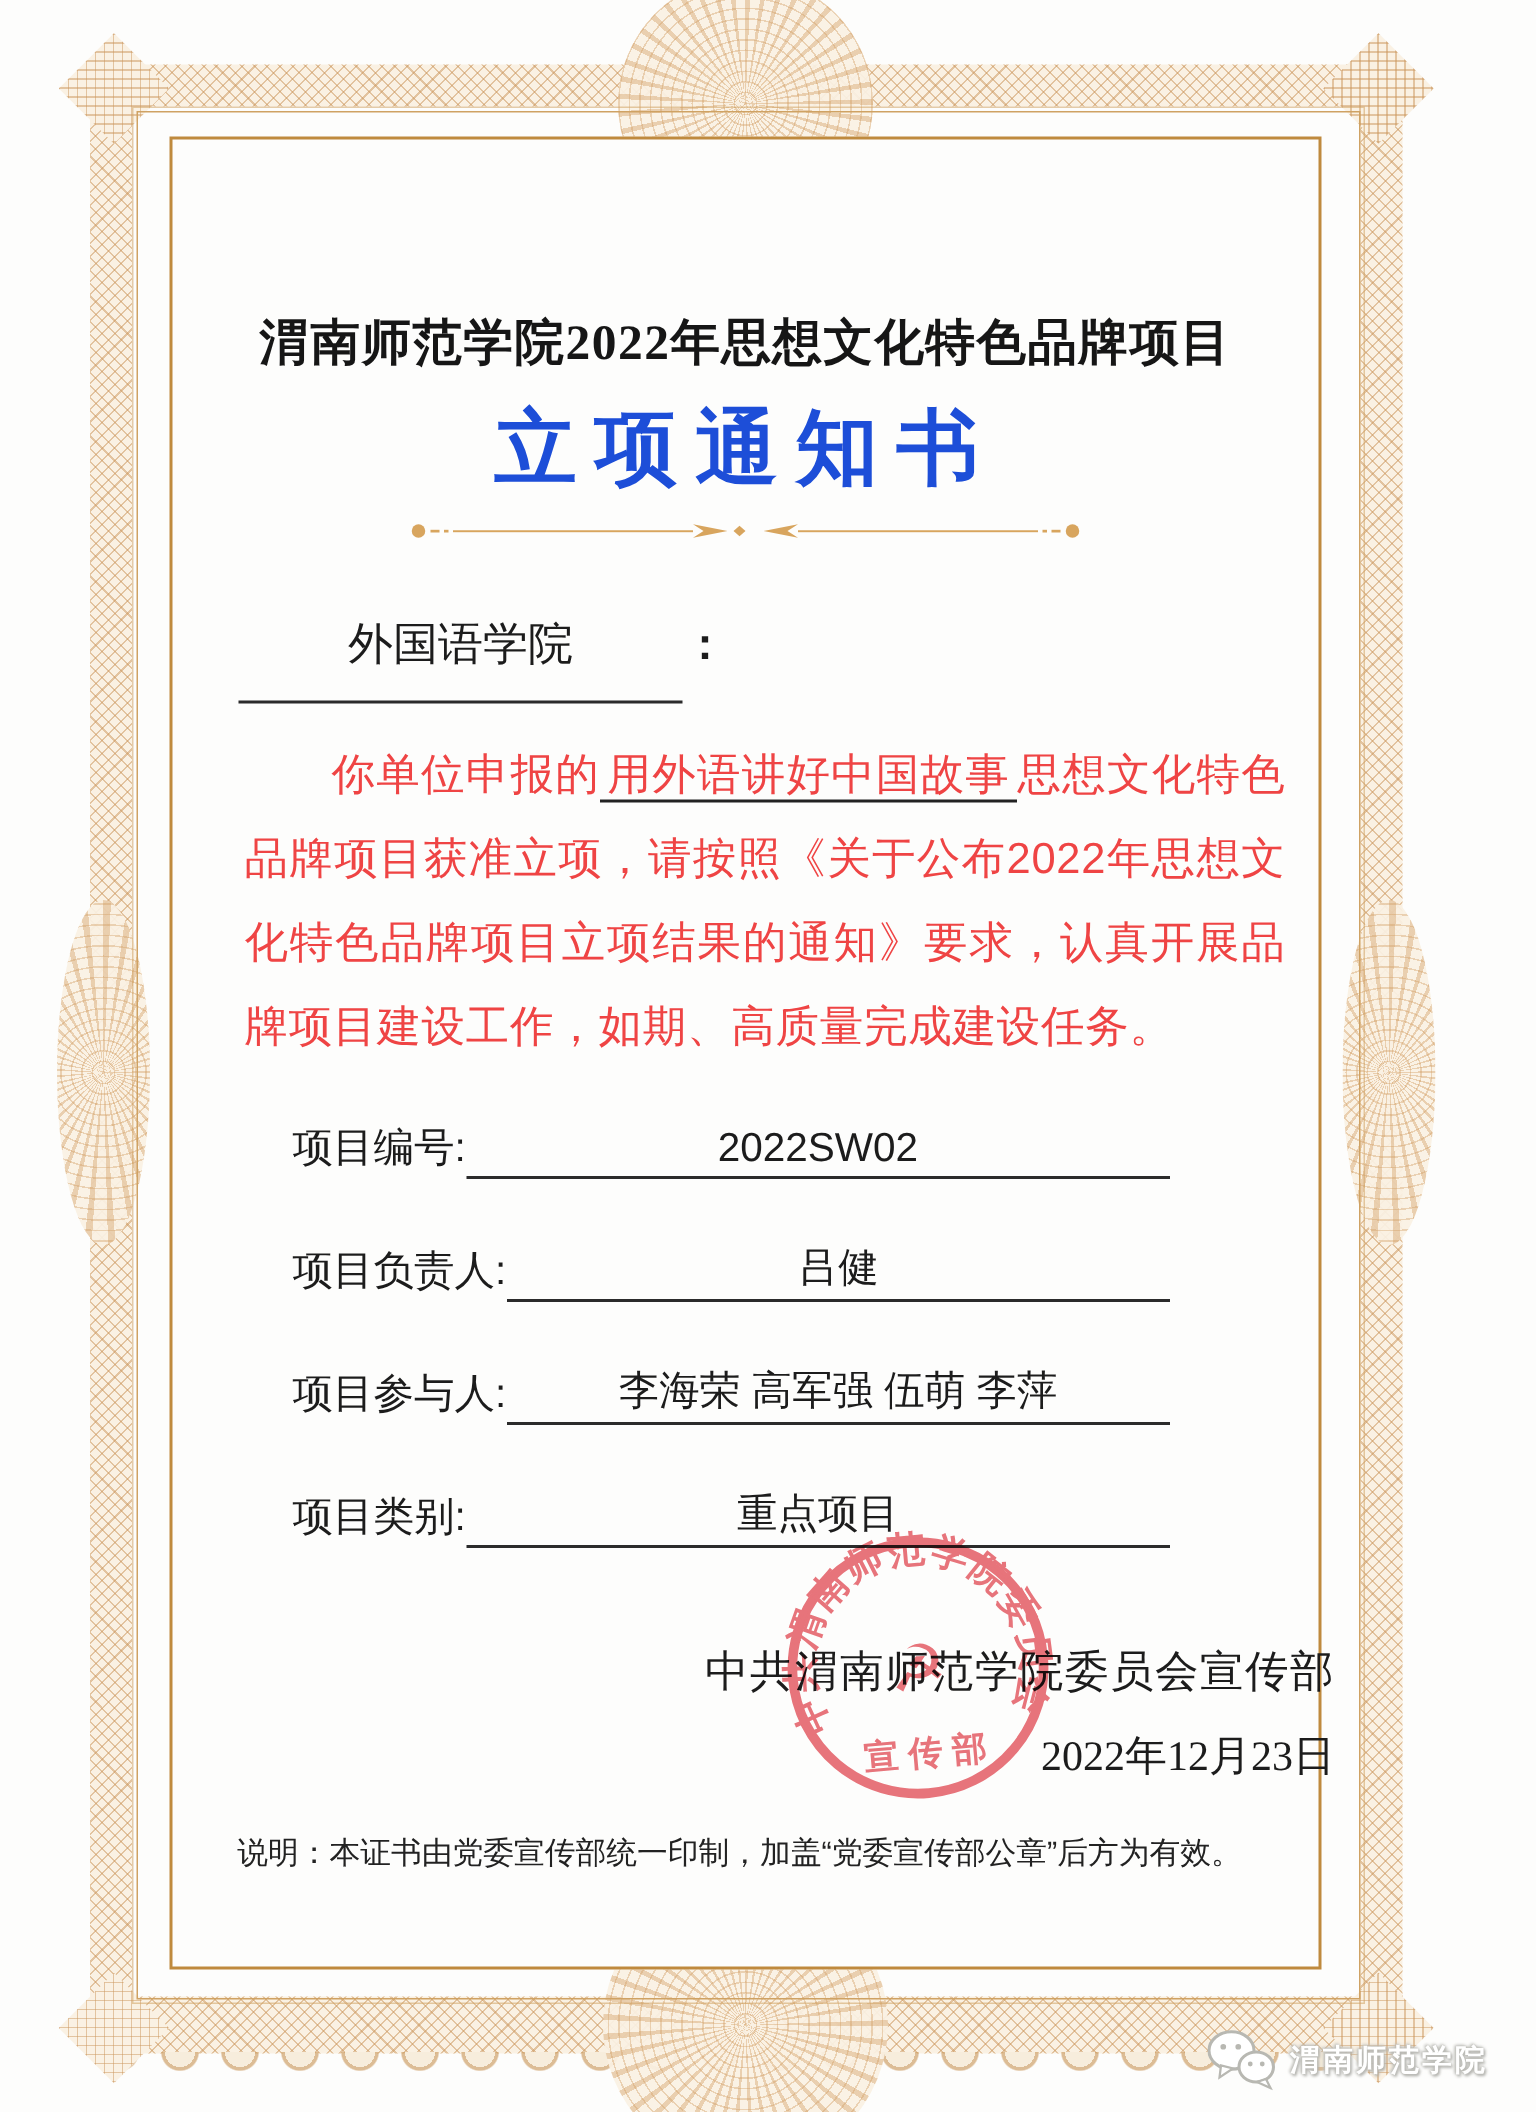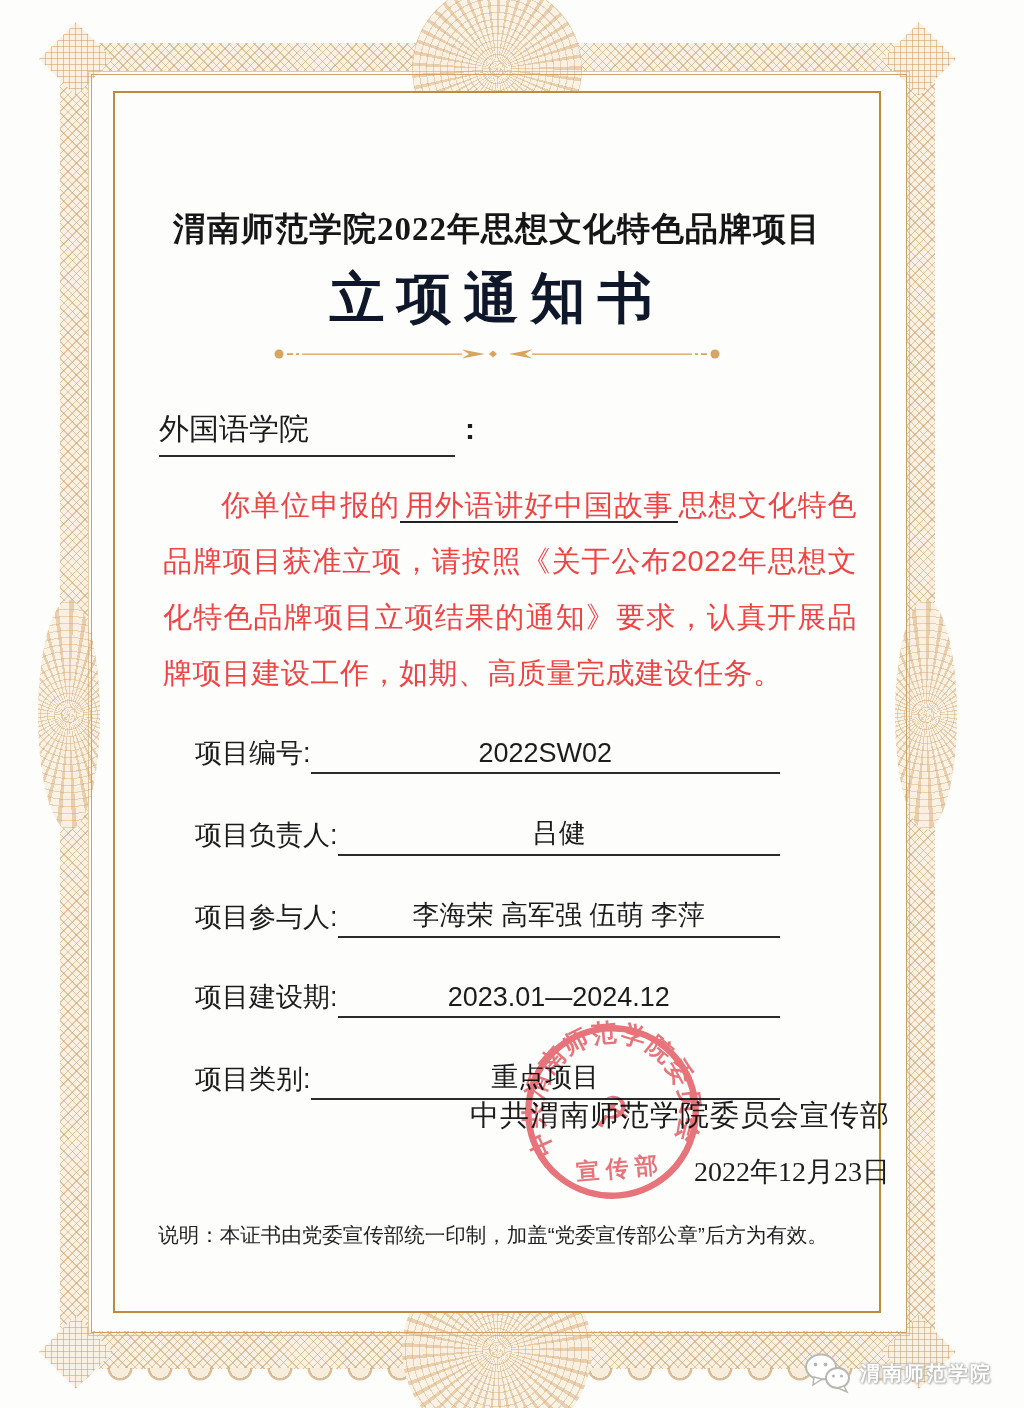--- a/index.html
+++ b/index.html
@@ -52,27 +52,27 @@
   
   .content{position:absolute;z-index:5;left:113px;top:91px;width:768px;height:1222px;}
   .header-line{
     margin:116px 0 0 0;text-align:center;
     font-family:"Liberation Serif","DejaVu Serif",serif;
     font-size:33px;line-height:44px;font-weight:bold;color:#161616;letter-spacing:1px;
   }
   .main-title{
     margin:16px 0 0 0;text-align:center;
     font-family:"Liberation Serif","DejaVu Serif",serif;
-    font-size:55px;line-height:64px;font-weight:bold;letter-spacing:12px;color:#0f172a;
+    font-size:55px;line-height:64px;font-weight:bold;letter-spacing:12px;color:#1d4ed8;
   }
   .divider{display:block;margin:14px auto 0 auto;}
   .addressee{margin:46px 0 0 46px;font-size:30px;font-weight:500;}
   .addr-line{
-    display:inline-block;width:296px;
-    border-bottom:2.5px solid #2b2b2b;padding-bottom:5px;
+    display:inline-block;width:296px;text-align:center;
+    border-bottom:2.5px solid #2b2b2b;padding-bottom:17px;
   }
   .addr-colon{display:inline-block;margin-left:10px;font-weight:bold;}
   .body-par{
     margin:20px 24px 0 50px;font-size:29px;line-height:56px;
     text-align:justify;text-indent:58px;font-weight:500;color:#ef4444;letter-spacing:.5px;
   }
   .uline{border-bottom:2.5px solid #222;padding:0 5px;}
   .fields{margin:34px 0 0 82px;width:585px;}
   .frow{display:flex;align-items:flex-end;margin-bottom:41px;font-size:27px;font-weight:500;}
   .flabel{white-space:nowrap;padding-bottom:3px;}
@@ -155,24 +155,20 @@
       </div>
       <div class="frow">
         <span class="flabel">项目负责人:</span>
         <span class="fvalue">吕健</span>
       </div>
       <div class="frow">
         <span class="flabel">项目参与人:</span>
         <span class="fvalue">李海荣 高军强 伍萌 李萍</span>
       </div>
       <div class="frow">
-        <span class="flabel">项目建设期:</span>
-        <span class="fvalue">2023.01—2024.12</span>
-      </div>
-      <div class="frow">
         <span class="flabel">项目类别:</span>
         <span class="fvalue">重点项目</span>
       </div>
     </div>
 
     <div class="sign-block">
       <div class="issuer">中共渭南师范学院委员会宣传部</div>
       <div class="issue-date">2022年12月23日</div>
     </div>
 

